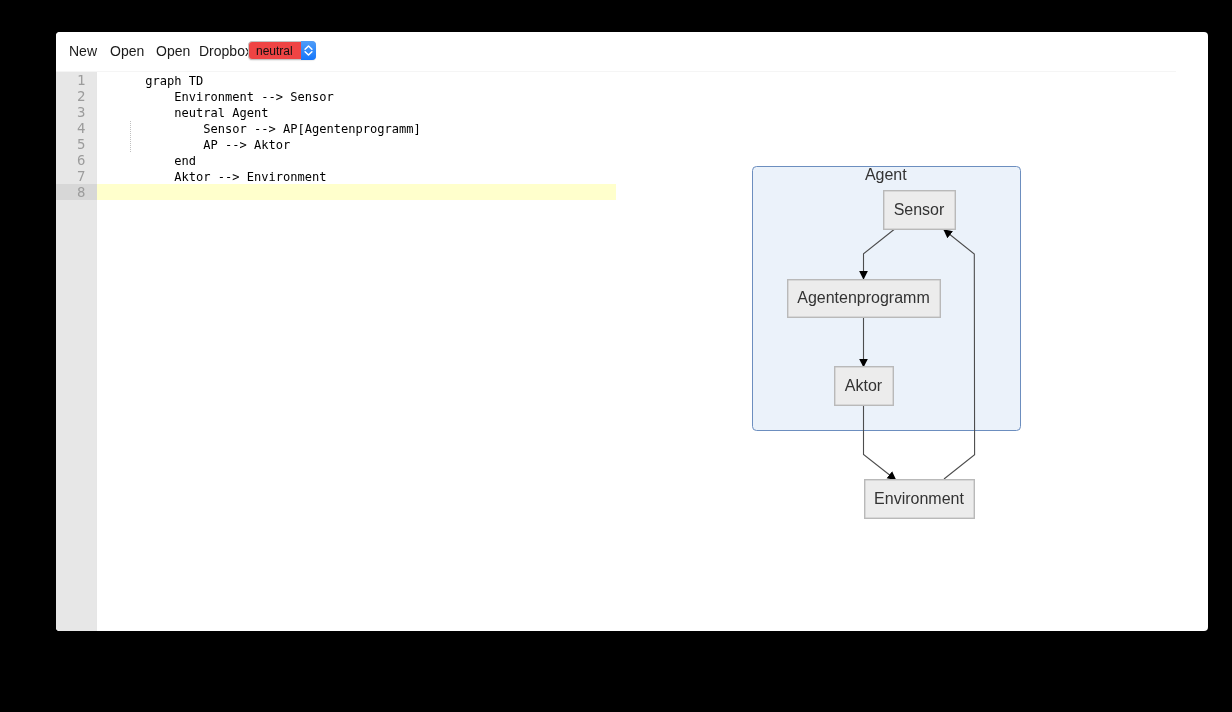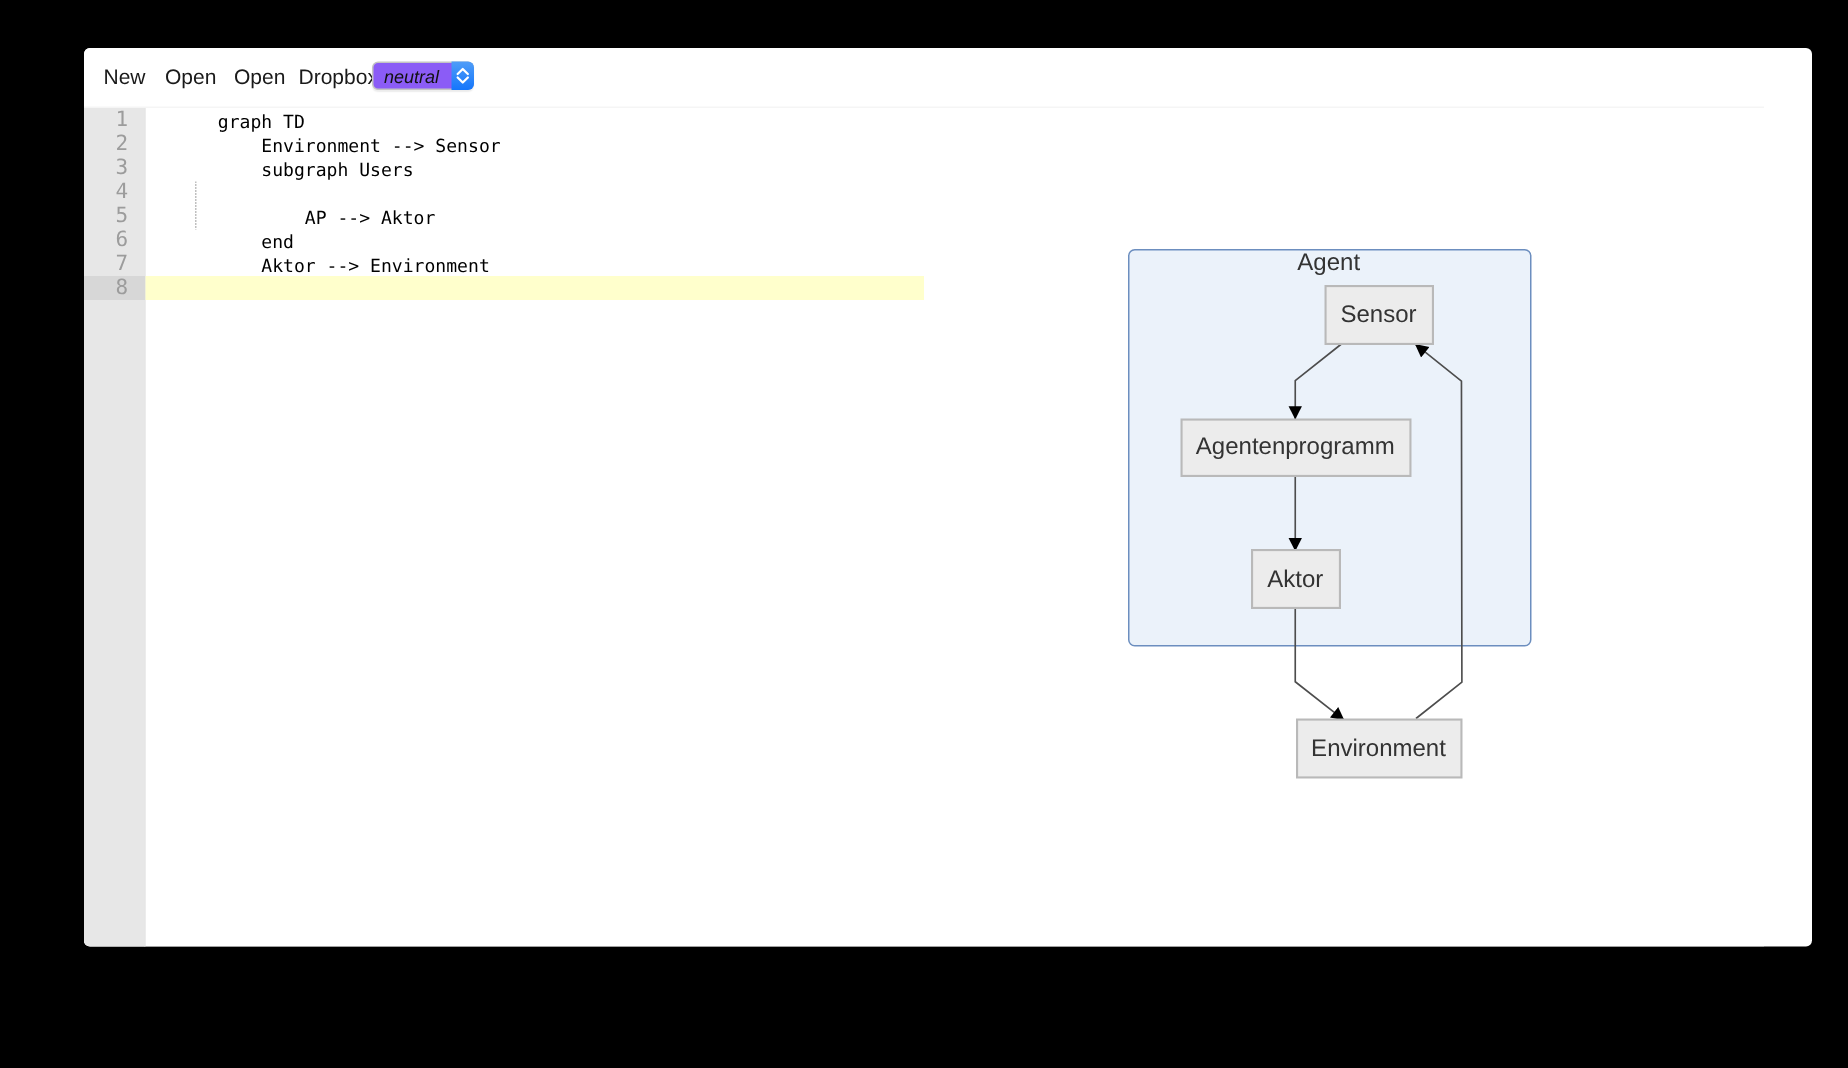--- a/index.html
+++ b/index.html
@@ -9,22 +9,22 @@
   #window{position:absolute;left:56px;top:32px;width:1120px;height:599px;
           background:#fff;border-radius:4px;overflow:hidden;padding-left:32px;}
   
   #toolbar{position:absolute;left:0;top:0;width:1120px;height:39px;background:#fff;}
   .tb-item{position:absolute;top:9px;font-size:14px;color:#1a1a1a;line-height:20px;white-space:nowrap;cursor:pointer;}
   #tb-new{left:13px;}
   #tb-open{left:54px;}
   #tb-save{left:100px;}
   #tb-export{left:143px;}
   #theme-select{position:absolute;left:192px;top:9px;width:68px;height:19px;
-       background:#8b5cf6;border:1px solid #c4c4c4;border-radius:4px;box-sizing:border-box;
-       box-shadow:0 1px 1px rgba(0,0,0,0.08);font-style:italic;}
+       background:#ef4444;border:1px solid #c4c4c4;border-radius:4px;box-sizing:border-box;
+       box-shadow:0 1px 1px rgba(0,0,0,0.08);}
   #theme-value{position:absolute;left:7px;top:2px;font-size:12px;color:#111;line-height:14px;
        font-family:"Liberation Sans",sans-serif;}
   #theme-arrowbox{position:absolute;right:-1px;top:-1px;width:15px;height:19px;
        background:linear-gradient(to bottom,#4f9df8,#1576fb);border-radius:0 4px 4px 0;}
   #theme-arrowbox svg{position:absolute;left:3px;top:3px;}
   #filepath{position:absolute;left:273px;top:10px;font-size:11.4px;color:#8b8b8b;line-height:18px;white-space:nowrap;}
   
   #editor{position:absolute;left:0;top:39px;width:1120px;height:560px;background:#fff;
           border-top:1px solid #f5f5f5;box-sizing:border-box;}
   #gutter{position:absolute;left:0;top:0;width:41px;height:559px;background:#e7e7e7;
@@ -70,21 +70,22 @@
         <div class="lineno" style="top: 80px;">6</div>
         <div class="lineno" style="top: 96px;">7</div>
         <div class="lineno" style="top: 112px;">8</div>
       </div>
     <div id="activegutter"></div>
     <div id="activeline"></div>
     <div class="indent-guide" style="left:73.5px;top:49px;height:32px;"></div>
     <div id="code">
         <div class="codeline" style="top: 1px;">graph TD</div>
         <div class="codeline" style="top: 17px;">    Environment --&gt; Sensor</div>
-        <div class="codeline" style="top: 33px;">    subgraph Users</div>
+        <div class="codeline" style="top: 33px;">    neutral Agent</div>
+        <div class="codeline" style="top: 49px;">        Sensor --&gt; AP[Agentenprogramm]</div>
         <div class="codeline" style="top: 65px;">        AP --&gt; Aktor</div>
         <div class="codeline" style="top: 81px;">    end</div>
         <div class="codeline" style="top: 97px; text-align: right;">    Aktor --&gt; Environment</div>
         <div class="codeline" style="top: 113px;"></div>
       </div>
   </div>
   <div id="preview">
     <svg id="diagram-svg" width="1120" height="560" viewBox="0 0 1120 560">
       <defs>
         <marker id="arrowhead" markerWidth="10" markerHeight="10" refX="9" refY="5" orient="auto" markerUnits="userSpaceOnUse">

